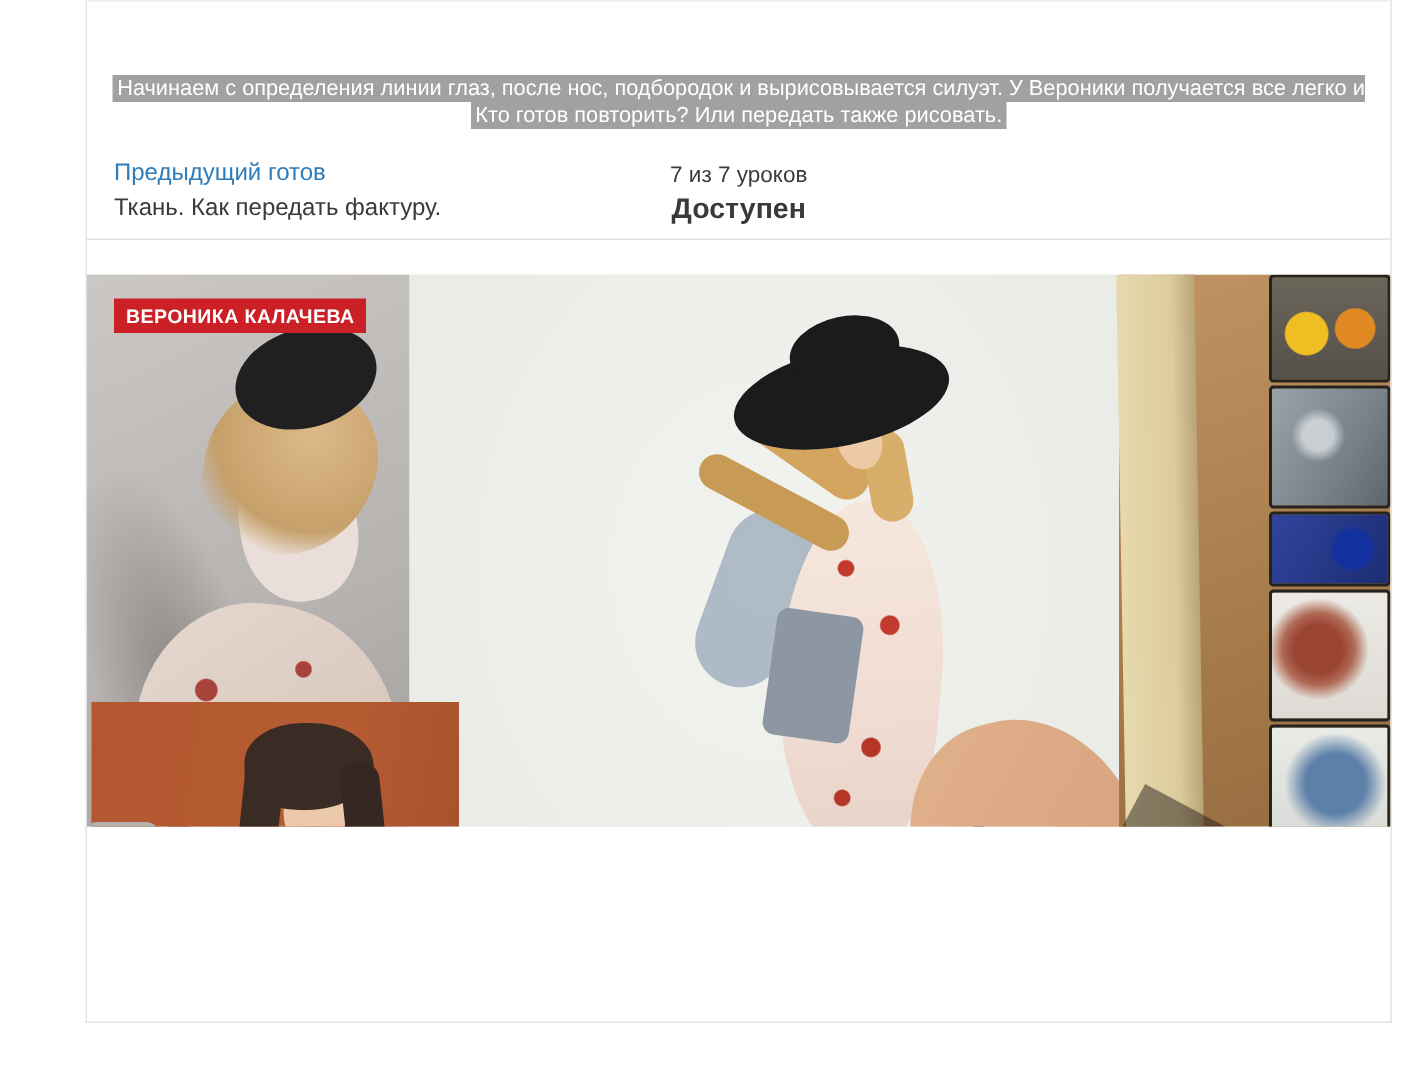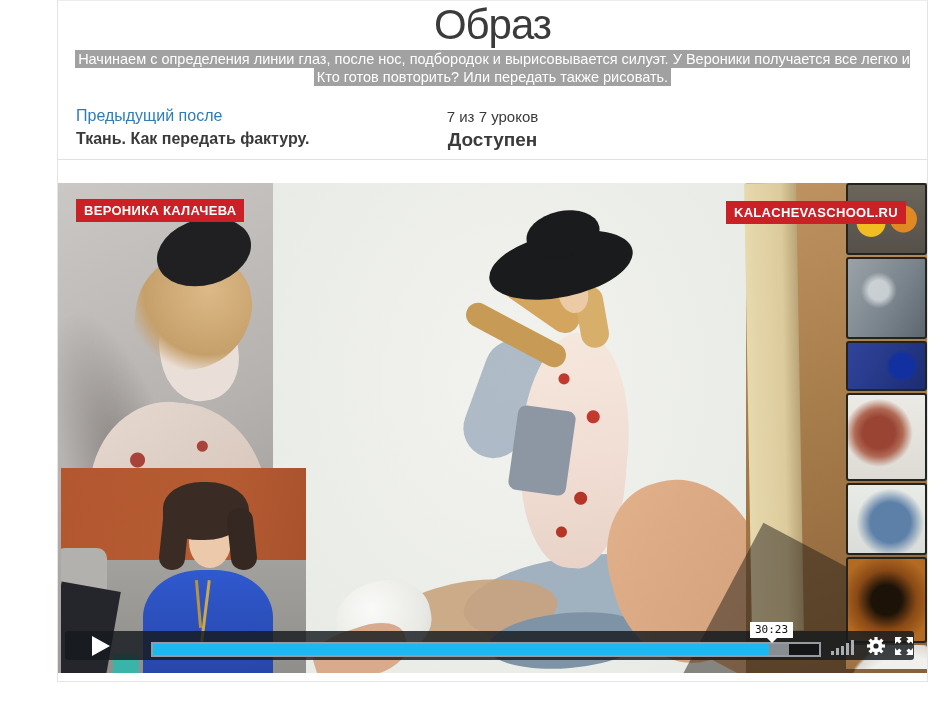--- a/index.html
+++ b/index.html
@@ -8,27 +8,27 @@
           border:1px solid #e4e4e4; border-top-color:#ededed; }
 
   
   .title { position:absolute; top:0; left:0; right:0; text-align:center; font-size:42px;
            font-weight:400; color:#3b3b3b; letter-spacing:-1px; }
   .desc-line { position:absolute; left:0; right:0; text-align:center; }
   .desc-line span { background:#a1a1a1; color:#ffffff; font-size:14.5px; line-height:17px; padding:1px 3px; }
   .d1 { top:49px; } .d2 { top:67px; }
 
   .prev-link { position:absolute; left:18px; top:106px; font-size:16px; color:#2e7cb9; text-decoration:none; cursor:pointer; }
-  .prev-title { position:absolute; left:18px; top:129px; font-size:16px; color:#3a3a3a;font-weight:bold; }
+  .prev-title { position:absolute; left:18px; top:129px; font-size:16px; color:#3a3a3a; }
   .progress-txt { position:absolute; left:0; right:0; top:107px; text-align:center; font-size:15px; color:#3a3a3a; }
   .status-txt { position:absolute; left:0; right:0; top:128px; text-align:center; font-size:19px; color:#3a3a3a;font-weight:bold; }
   .divider { position:absolute; left:0; right:0; top:158px; border-top:1px solid #e2e2e2; }
 
   
-  .player { position:absolute; left:0; top:182px; width:869px; height:490px; overflow:hidden; background:#eef0ec; }
+  .player { position:absolute; left:0; top:182px; width:869px; height:368px; overflow:hidden; background:#eef0ec; }
   .player div { position:absolute; }
 
   .photo { left:0; top:0; width:215px; height:490px;
            background:linear-gradient(155deg,#cbc7c4 0%,#b6b2af 50%,#94908d 100%);
            background:linear-gradient(155deg,#cbc7c4 0%,#b6b2af 50%,#94908d 100%); }
   .ph-shadow { left:8px; top:120px; width:110px; height:320px; transform:rotate(-18deg);
                background:radial-gradient(ellipse, rgba(70,64,60,.38), transparent 70%); }
   .ph-hat { left:98px; top:36px; width:96px; height:66px; border-radius:50%; background:#202023; transform:rotate(-16deg); }
   .ph-hair { left:78px; top:70px; width:115px; height:118px; border-radius:55% 45% 60% 40%; transform:rotate(8deg);
              background:radial-gradient(circle at 60% 30%, #dcb988, #c6a06a 60%, rgba(198,160,106,0) 78%); }
@@ -144,25 +144,24 @@
   .tooltip { left:692px; top:439px; z-index:7; background:#fff; color:#101010;
              font-family:"DejaVu Sans Mono", monospace; font-size:11px; padding:1px 5px 2px; }
   .tooltip:after { content:""; position:absolute; top:100%; left:50%; margin-left:-5px;
                    border:5px solid transparent; border-top-color:#fff; }
 </style>
 </head>
 <body>
 
 <div class="card">
 
-  <h1 class="title">Образ</h1>
   <div class="desc-line d1"><span>Начинаем с определения линии глаз, после нос, подбородок и вырисовывается силуэт. У Вероники получается все легко и круто.</span></div>
   <div class="desc-line d2"><span>Кто готов повторить? Или передать также рисовать.</span></div>
 
-  <a class="prev-link">Предыдущий после</a>
+  <a class="prev-link">Предыдущий готов</a>
   <div class="prev-title">Ткань. Как передать фактуру.</div>
   <div class="progress-txt">7 из 7 уроков</div>
   <div class="status-txt">Доступен</div>
   <div class="divider"></div>
 
   <div class="player">
 
     <div class="photo">
       <div class="ph-shadow"></div>
       <div class="ph-skirt"></div>
@@ -212,21 +211,20 @@
       <div class="wc-hair"></div>
       <div class="wc-hairL"></div>
       <div class="wc-hairR"></div>
       <div class="wc-top"></div>
       <div class="wc-neck1"></div>
       <div class="wc-neck2"></div>
       <div class="wc-teal"></div>
     </div>
 
     <div class="badge badge-left">ВЕРОНИКА КАЛАЧЕВА</div>
-    <div class="badge badge-right">KALACHEVASCHOOL.RU</div>
 
     <div class="tooltip"><span>30:23</span></div>
 
     <div class="controls">
       <div class="play-btn">
         <div class="play-tri"></div>
       </div>
       <div class="track">
         <div class="buffer" style="width: 95.5%;"></div>
         <div class="fill" style="width: 92.5%;"></div>

